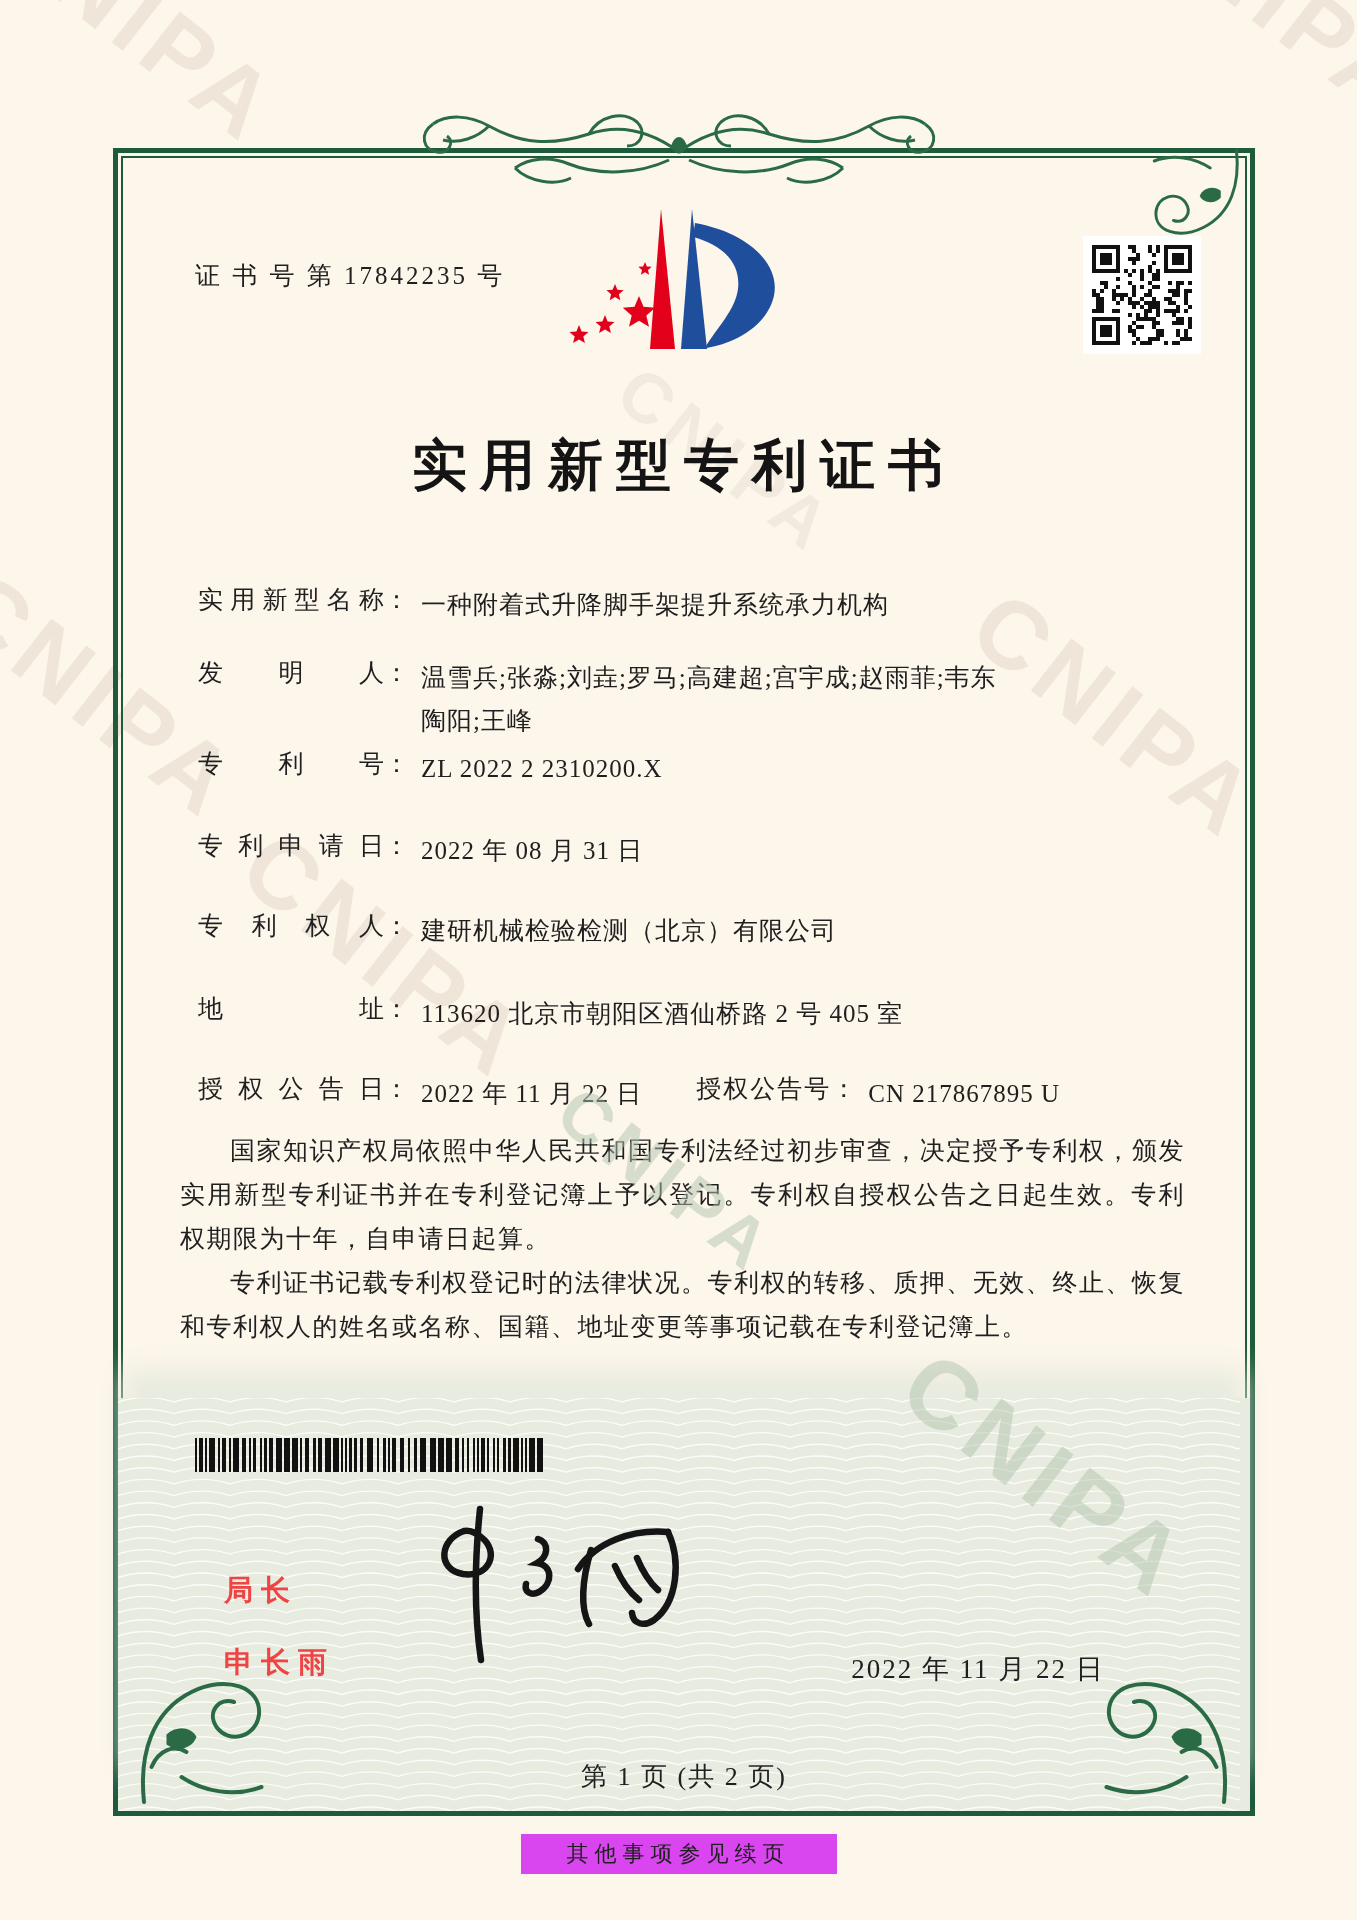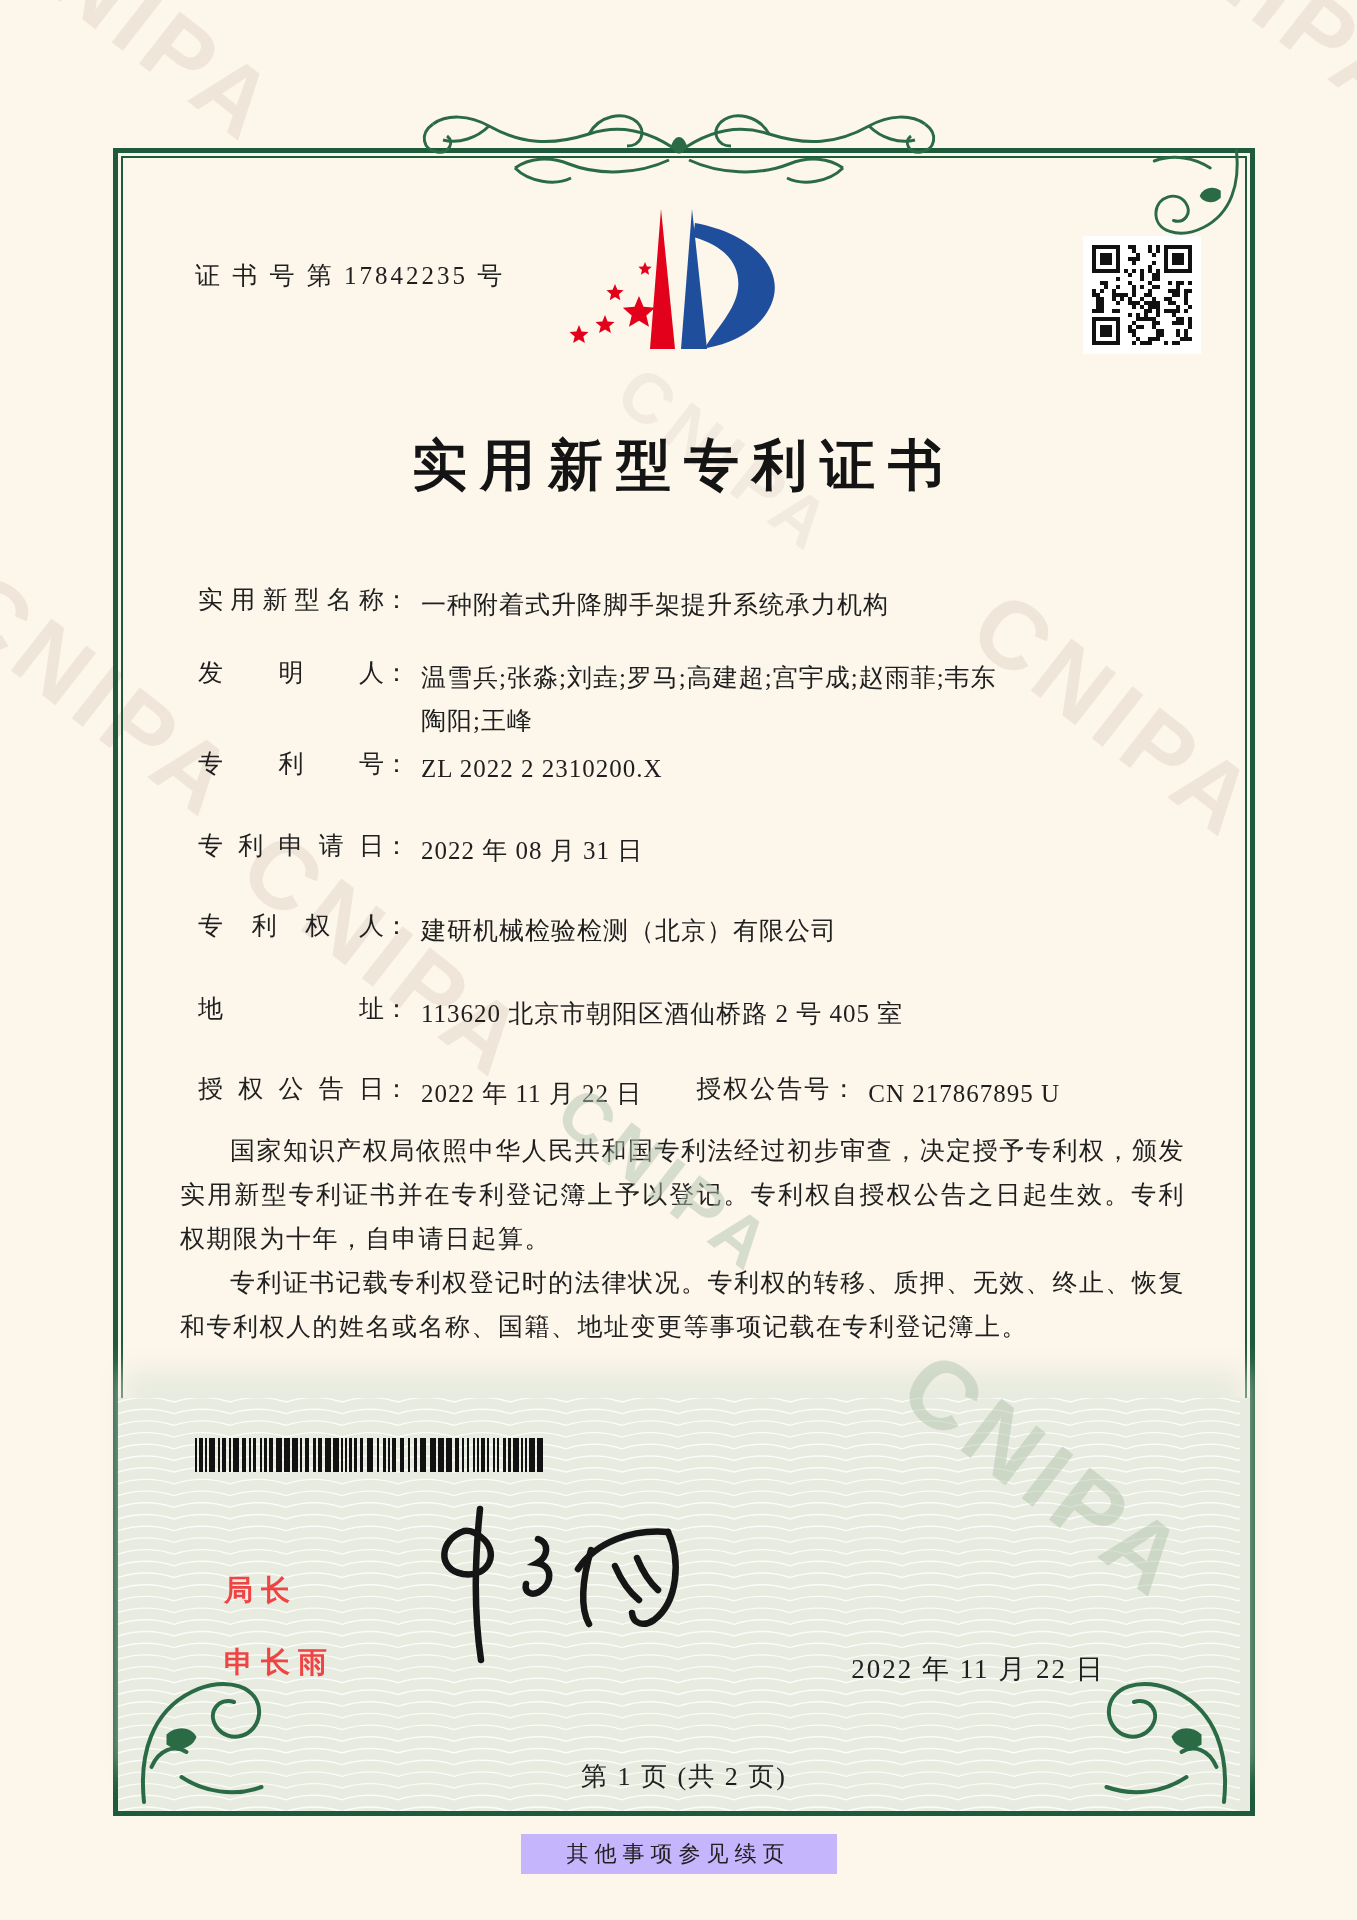--- a/index.html
+++ b/index.html
@@ -63,21 +63,21 @@
   .director-label{top:1418px;}
   .director-name{top:1490px;}
   .signature{position:absolute;left:300px;top:1352px;z-index:3;}
   .issue-date{position:absolute;left:690px;top:1498px;width:340px;text-align:center;
               font-size:27px;letter-spacing:2px;z-index:3;}
   .page-info{position:absolute;left:0;width:100%;top:1606px;text-align:center;
              font-size:26px;letter-spacing:2px;z-index:3;}
 
   
   .footer-note{position:absolute;left:50%;top:1834px;transform:translateX(-50%);
-               background:#c4b5fd;padding:5px 46px;font-size:22px;letter-spacing:6px;z-index:2;}
+               background:#d946ef;padding:5px 46px;font-size:22px;letter-spacing:6px;z-index:2;}
 </style>
 </head>
 <body>
 
 <div class="page">
 
   <div class="wm" style="left:-30px;top:-36px;">CNIPA</div>
   <div class="wm" style="left:1110px;top:-58px;">CNIPA</div>
   <div class="wm small" style="left:600px;top:420px;color:rgba(216,202,188,0.26);">CNIPA</div>
   <div class="wm" style="left:-70px;top:640px;">CNIPA</div>

